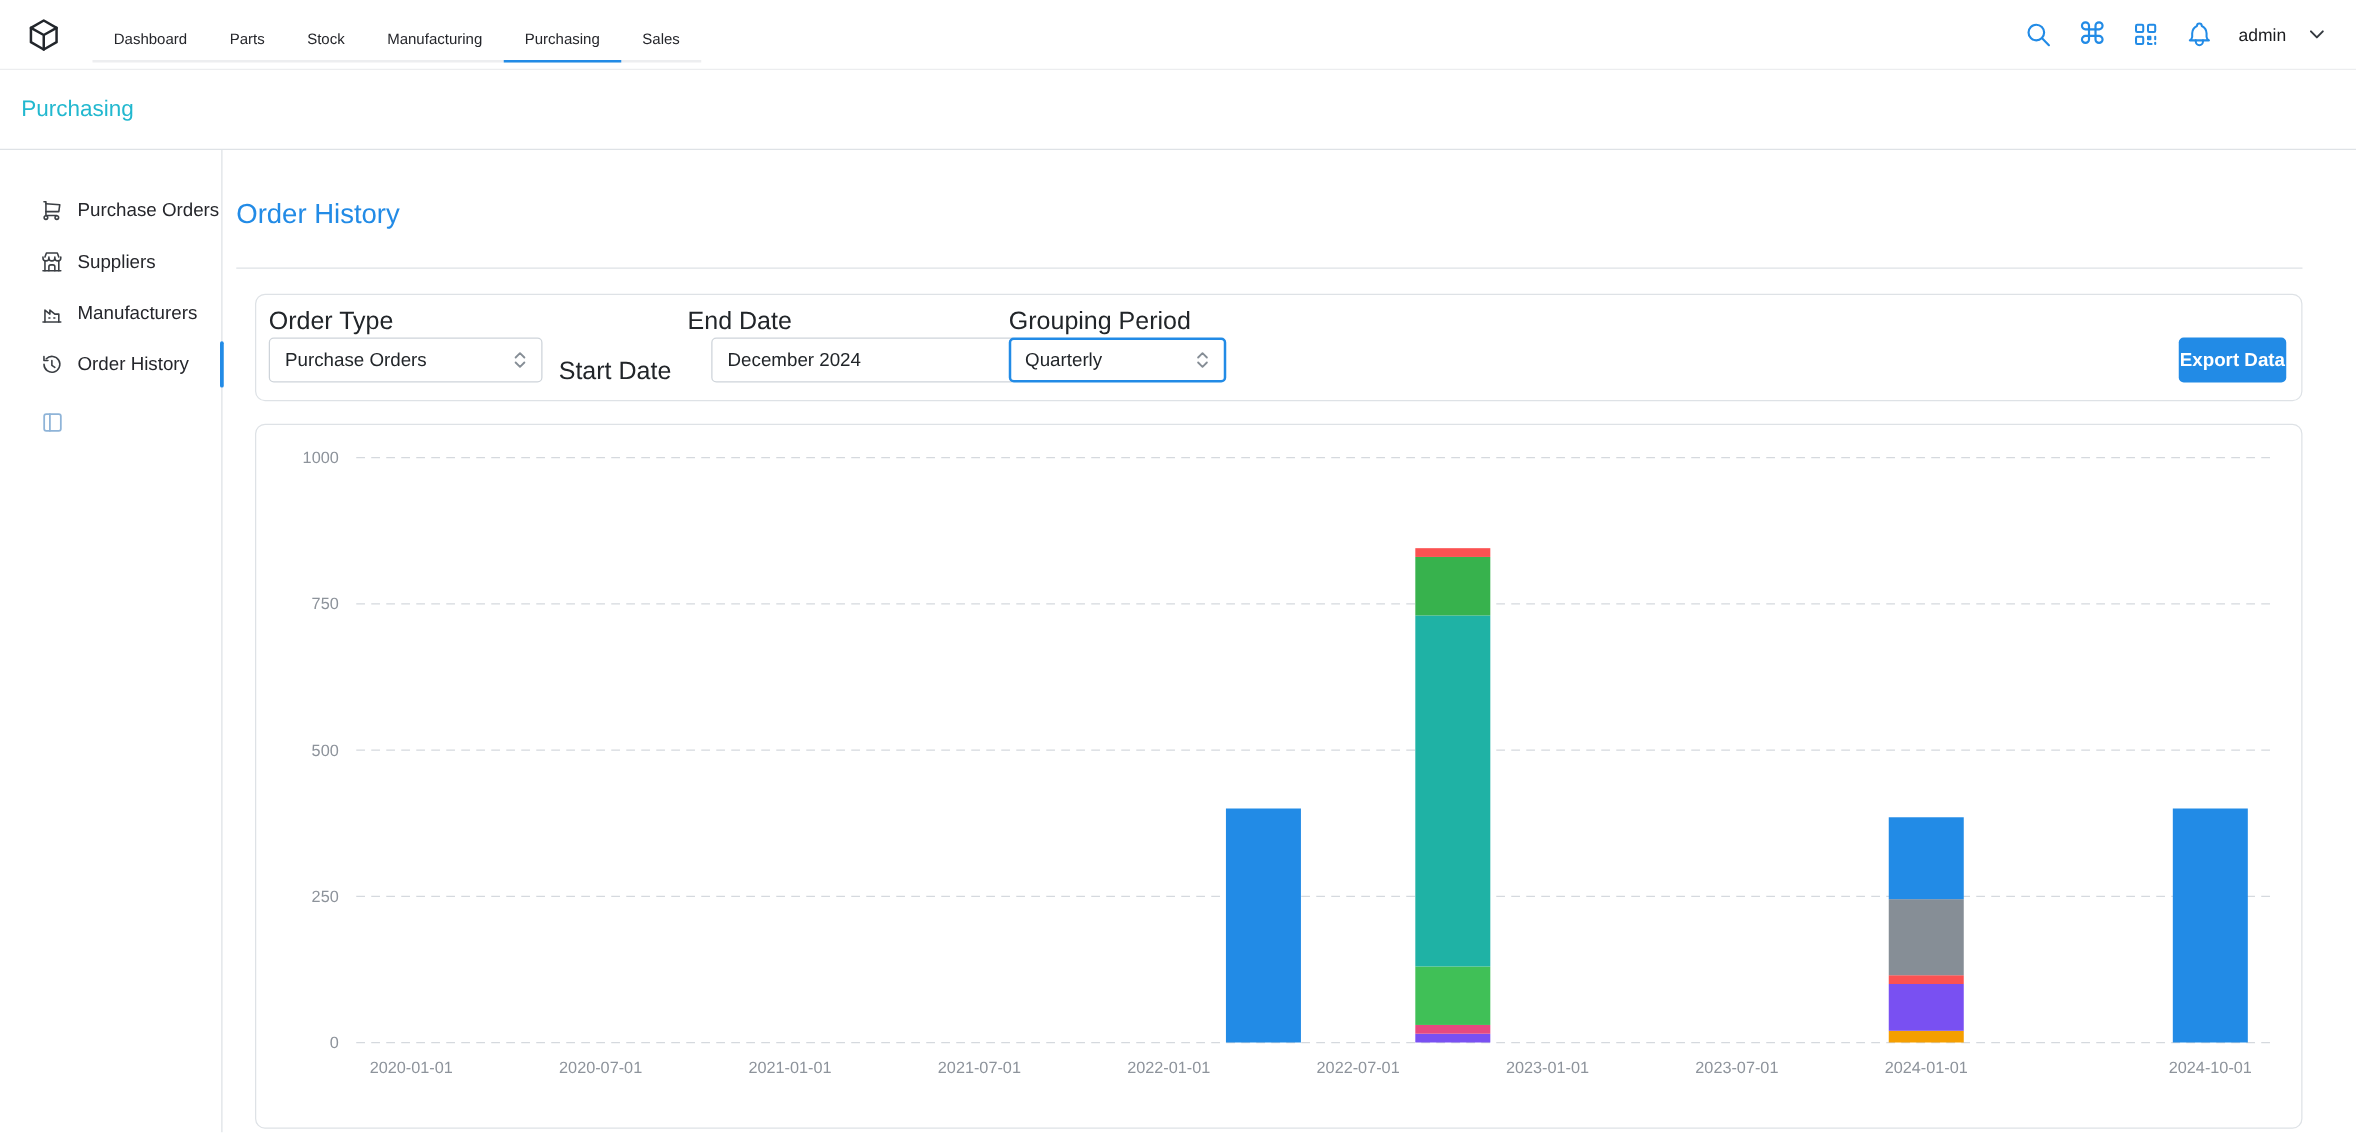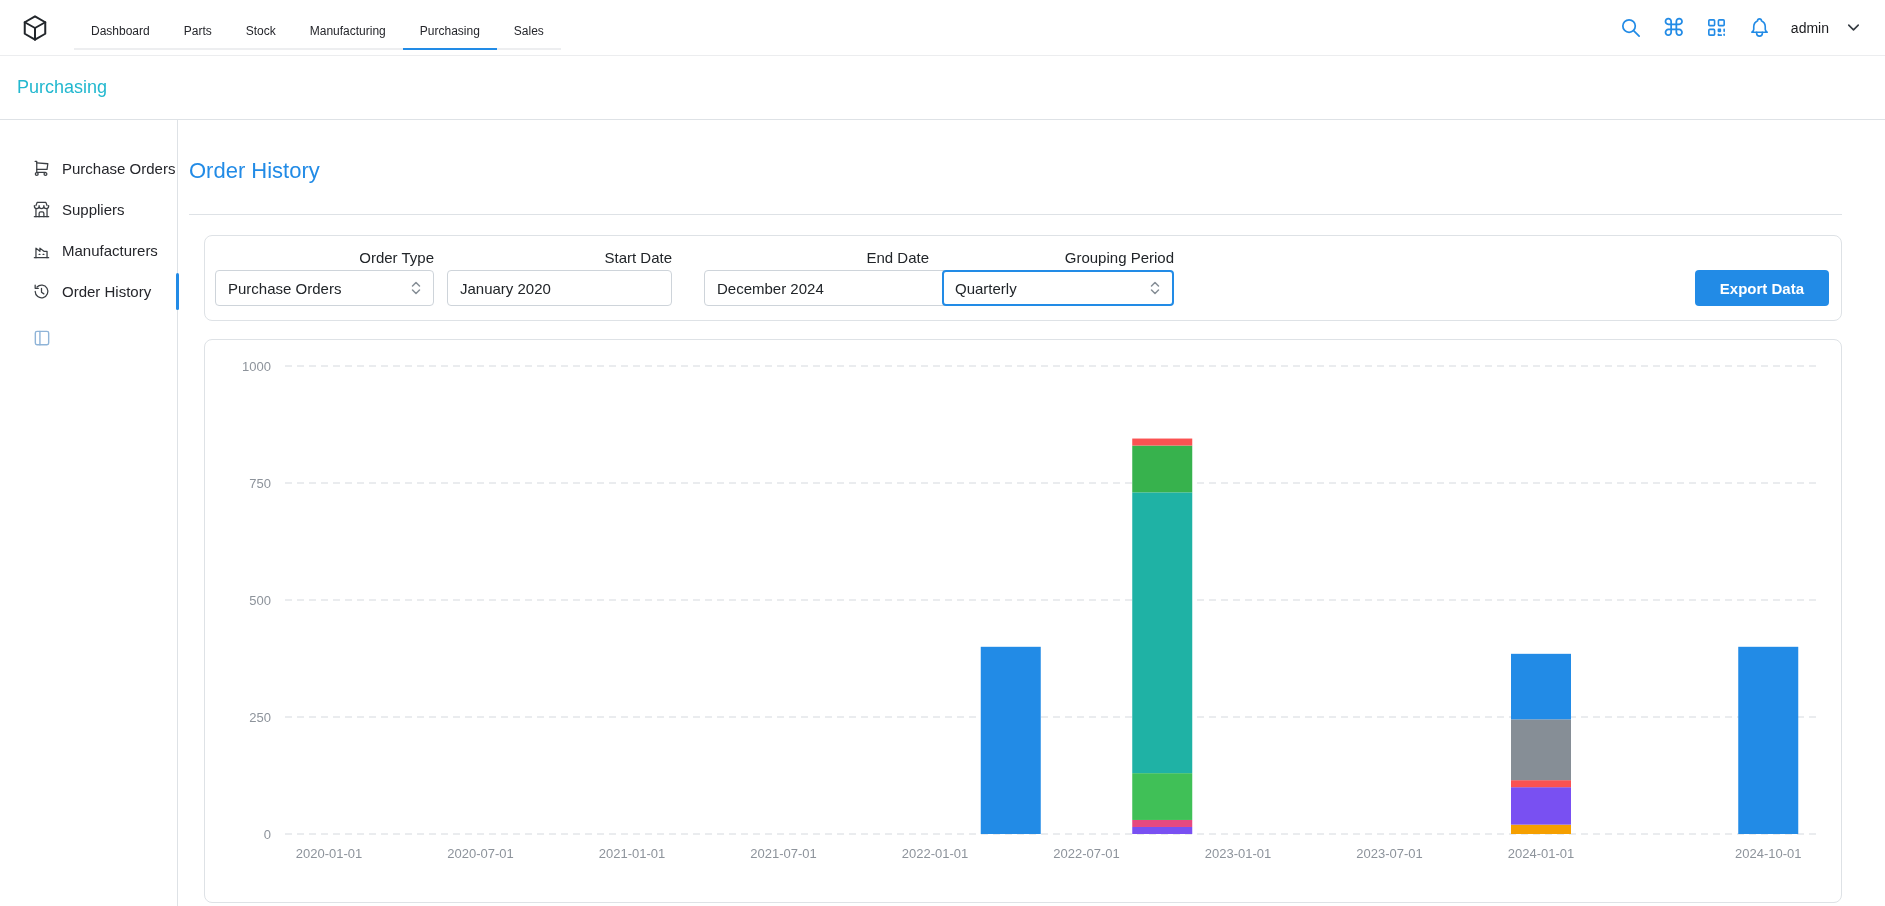--- a/index.html
+++ b/index.html
@@ -47,33 +47,33 @@
   .collapse-icon svg { width:20px; height:20px; }
 
   .main { flex:1; min-width:0; padding:0 43px 0 11px; }
   .page-title { margin:38px 0 0 0; font-size:22px; font-weight:500; color:var(--accent,#228be6); }
   .title-divider { border:none; border-top:1px solid var(--border,#dee2e6); margin:30px 0 0 0; }
 
   
   .filter-card { margin:20px 0 0 15px; border:1px solid var(--border,#dee2e6); border-radius:8px;
                  padding:13px 12px 14px 10px; display:flex; gap:13px; align-items:flex-end; }
   .field { display:flex; flex-direction:column; gap:4px; }
-  .field-label { font-size:15px; font-weight:500; color:#212529; line-height:17px;text-align:right; }
+  .field-label { font-size:20px; font-weight:500; color:#212529; line-height:17px; }
   .control { height:36px; border:1px solid #ced4da; border-radius:4px; background:#fff;
              display:flex; align-items:center; padding:0 12px; font-size:15px; color:#212529; }
   input.control { outline:none; font-family:inherit; width:100%; }
   .select { justify-content:space-between; gap:8px; cursor:pointer; padding-right:9px; }
   .select.focused { border:2px solid var(--accent,#228be6); padding-left:11px; }
   .selector-icon { color:#868e96; flex-shrink:0; }
   .selector-icon svg { width:16px; height:16px; }
   .w-ordertype { width:219px; }
   .w-start { width:107px; }
   .w-end { width:119px;margin-left:19px; }
-  .w-group { width:232px; }
-  .export-btn { margin-left:auto; height:36px; padding:0 25px; border:none; border-radius:4px;
+  .w-group { width:174px; }
+  .export-btn { margin-left:auto; height:36px; padding:0 1px; border:none; border-radius:4px;
                 background:var(--accent,#228be6); color:#fff; font-size:15px; font-weight:700;
                 font-family:inherit; cursor:pointer; }
 
   
   .chart-card { margin:18px 0 0 15px; height:564px; border:1px solid var(--border,#dee2e6);
                 border-radius:8px; overflow:hidden; }
   .chart-svg { width:100%; height:100%; }
   .tick { font-family:"Liberation Sans", sans-serif; font-size:13px; fill:#8d939b; }
 </style>
 </head>
@@ -192,21 +192,20 @@
           <span class="selector-icon">
             <svg viewBox="0 0 16 16" fill="none" stroke="currentColor" stroke-width="1.5" stroke-linejoin="round" stroke-linecap="round">
               <path d="M4.5 6L8 2.5L11.5 6"></path>
                 <path d="M4.5 10L8 13.5L11.5 10"></path>
             </svg>
           </span>
         </div>
       </div>
       <div class="field">
         <div class="field-label">Start Date</div>
-        <input class="control w-start" readonly="" value="January 2020" style="">
       </div>
       <div class="field">
         <div class="field-label">End Date</div>
         <input class="control w-end" readonly="" value="December 2024" style="">
       </div>
       <div class="field">
         <div class="field-label">Grouping Period</div>
         <div class="control select focused w-group">
           <span>Quarterly</span>
           <span class="selector-icon">

